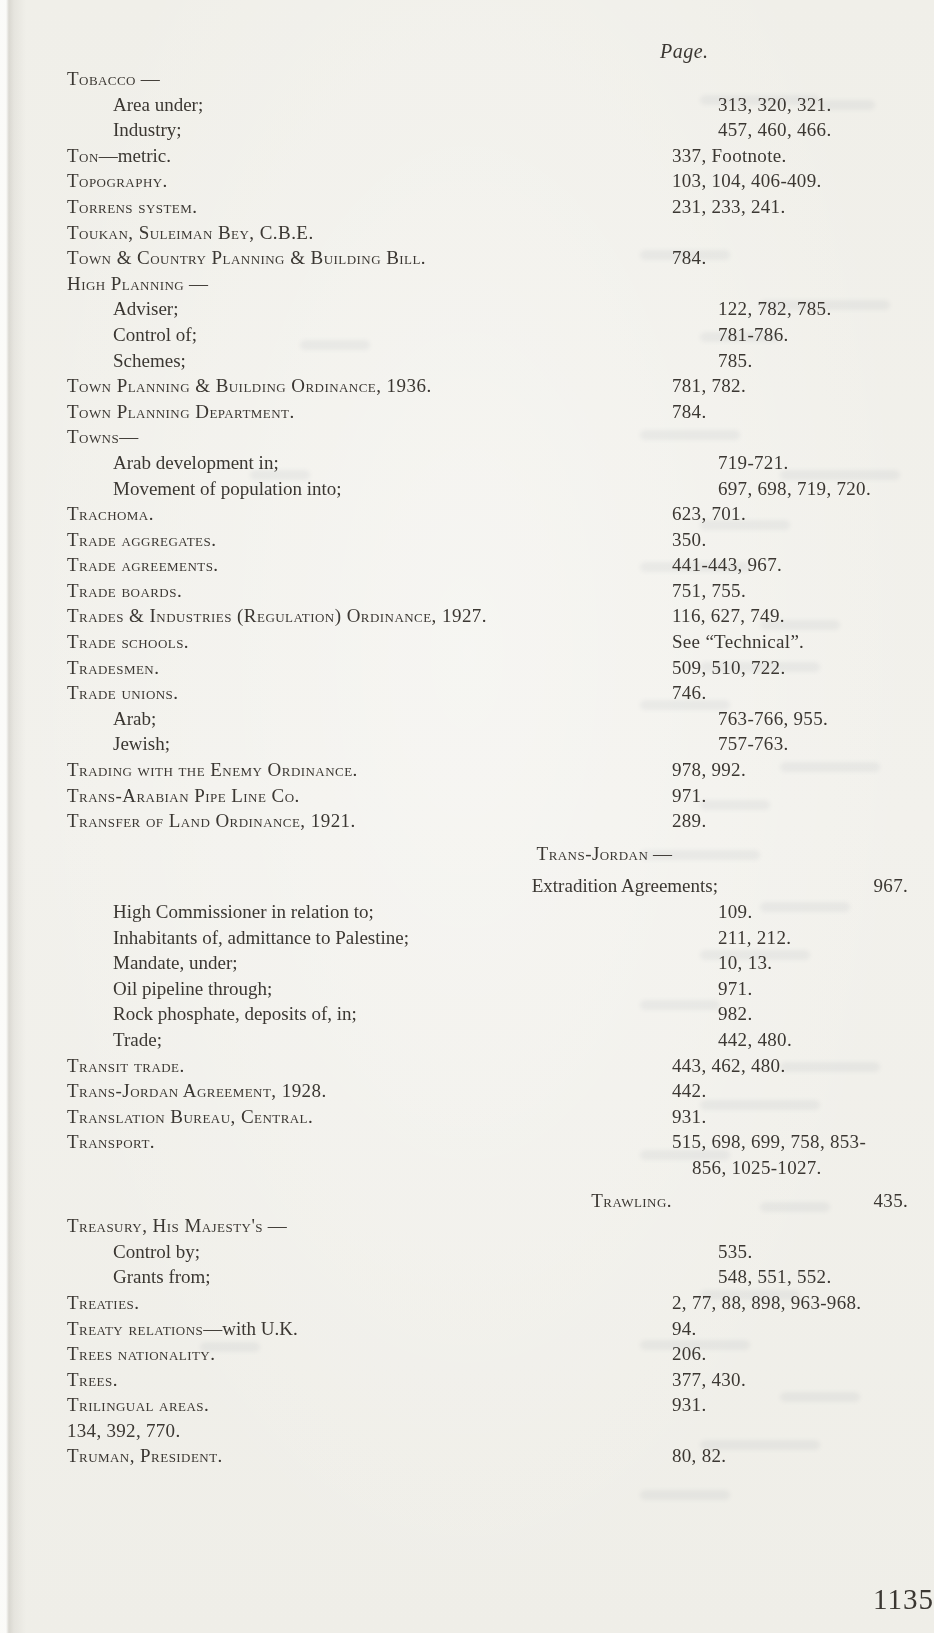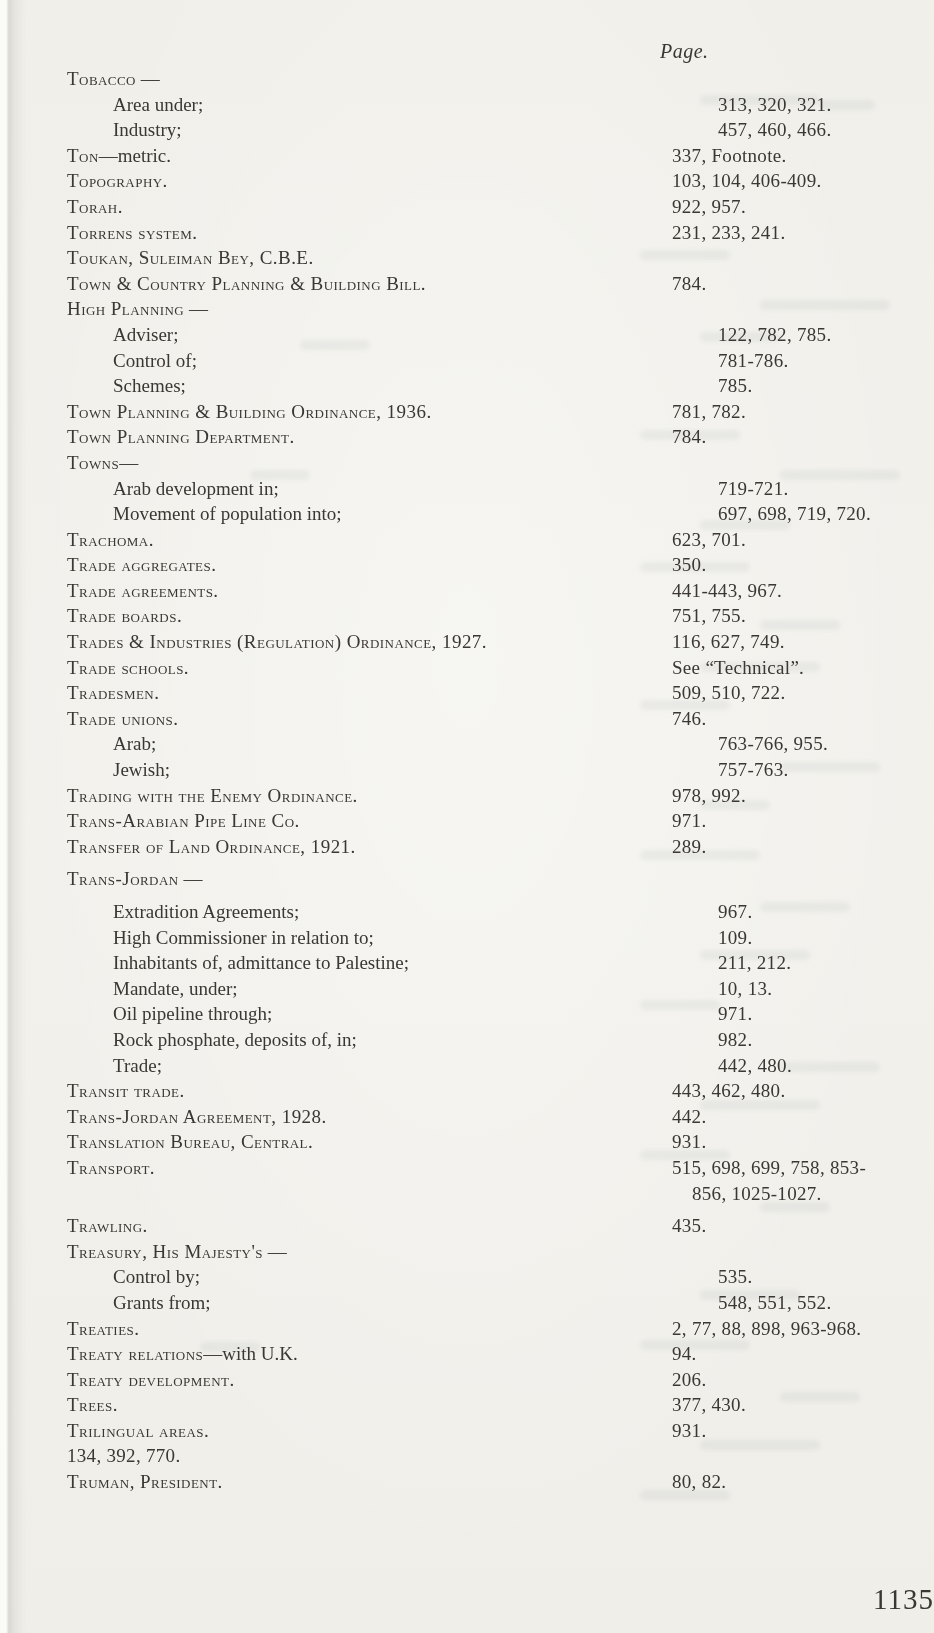--- a/index.html
+++ b/index.html
@@ -50,21 +50,21 @@
     left: 55px;
     right: 26px;
     margin-left: 12px;
   }
   .row {
     display: flex;
     align-items: baseline;
     font-size: 19px;
     line-height: 25.6px;
   }
-  .row.gap { margin-top: 7px; }
+  .row.gap { margin-top: 7px; text-align: right; }
   .term {
     flex: 0 0 605px;
     white-space: nowrap;
   }
   .row.indent .term { padding-left: 46px; }
   .sc {
     font-variant: small-caps;
     letter-spacing: 0.45px;
   }
   .pages {
@@ -149,24 +149,20 @@
       </div>
       <div class="row">
         <span class="term"><span class="sc">Ton</span><span class="plain">—metric.</span></span>
         <span class="pages">337, Footnote.</span>
       </div>
       <div class="row">
         <span class="term"><span class="sc">Topography.</span></span>
         <span class="pages">103, 104, 406-409.</span>
       </div>
       <div class="row">
-        <span class="term"><span class="sc">Torah.</span></span>
-        <span class="pages">922, 957.</span>
-      </div>
-      <div class="row">
         <span class="term"><span class="sc">Torrens system.</span></span>
         <span class="pages">231, 233, 241.</span>
       </div>
       <div class="row">
         <span class="term"><span class="sc">Toukan, Suleiman Bey, C.B.E.</span></span>
       </div>
       <div class="row">
         <span class="term"><span class="sc">Town &amp; Country Planning &amp; Building Bill.</span></span>
         <span class="pages">784.</span>
       </div>
@@ -324,21 +320,21 @@
       </div>
       <div class="row">
         <span class="term"><span class="sc">Treaties.</span></span>
         <span class="pages">2, 77, 88, 898, 963-968.</span>
       </div>
       <div class="row">
         <span class="term"><span class="sc">Treaty relations</span><span class="plain">—with U.K.</span></span>
         <span class="pages">94.</span>
       </div>
       <div class="row">
-        <span class="term"><span class="sc">Treaty development.</span></span>
+        <span class="term"><span class="sc">Trees nationality.</span></span>
         <span class="pages">206.</span>
       </div>
       <div class="row">
         <span class="term"><span class="sc">Trees.</span></span>
         <span class="pages">377, 430.</span>
       </div>
       <div class="row">
         <span class="term"><span class="sc">Trilingual areas.</span></span>
         <span class="pages">931.</span>
       </div>

